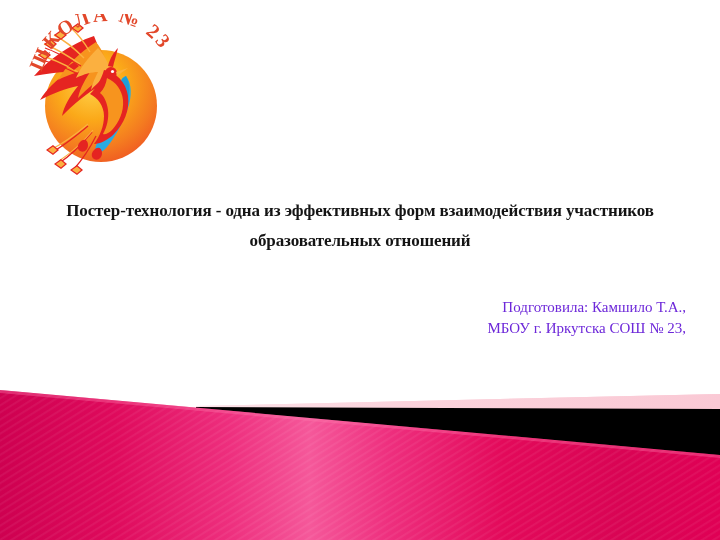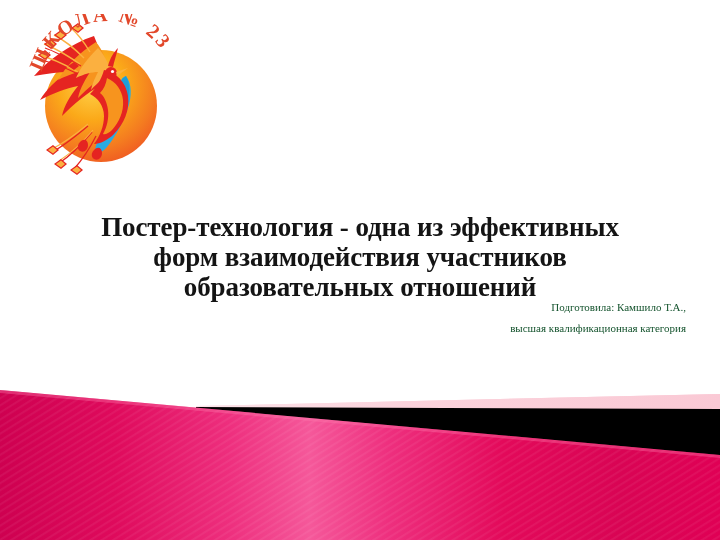--- a/index.html
+++ b/index.html
@@ -32,43 +32,43 @@
 
   
   #title-block {
     position: absolute;
     left: 54px;
     top: 196px;
     width: 612px;
     text-align: center;
   }
   #slide-title {
-    margin: 16px;
+    margin: 0;
     font-family: "Liberation Serif", "DejaVu Serif", serif;
     font-weight: bold;
-    font-size: 27px;
+    font-size: 17px;
     line-height: 30px;
     color: #141414;
     letter-spacing: -0.1px;
   }
 
   
   #subtitle-block {
     position: absolute;
     left: 360px;
     top: 297px;
     width: 326px;
     text-align: right;
     padding-right: 2px;
   }
   .subtitle-line {
     font-family: "Liberation Serif", "DejaVu Serif", serif;
-    font-size: 11px;
+    font-size: 15px;
     line-height: 20.5px;
-    color: #14532d;
+    color: #6d28d9;
     white-space: nowrap;
     text-align: right;
   }
 
   
   #banner {
     position: absolute;
     left: 0;
     top: 376px;
     width: 720px;
@@ -178,21 +178,21 @@
       </text>
     </svg>
   </div>
 
   <div id="title-block">
     <h1 id="slide-title">Постер-технология - одна из эффективных форм взаимодействия участников образовательных отношений</h1>
   </div>
 
   <div id="subtitle-block">
     <div class="subtitle-line">Подготовила: Камшило Т.А.,</div>
-    <div class="subtitle-line">высшая квалификационная  категория</div>
+    <div class="subtitle-line">МБОУ г. Иркутска СОШ № 23,</div>
   </div>
 
   <div id="banner">
     <svg id="banner-svg" viewBox="0 0 720 164" preserveAspectRatio="none" xmlns="http://www.w3.org/2000/svg">
       <defs>
         <linearGradient id="magentaGrad" x1="0" y1="0" x2="1" y2="0">
           <stop offset="0%" stop-color="#CE0050"></stop>
           <stop offset="16%" stop-color="#DF0A5C"></stop>
           <stop offset="32%" stop-color="#EE2F7E"></stop>
           <stop offset="43%" stop-color="#F5589A"></stop>

